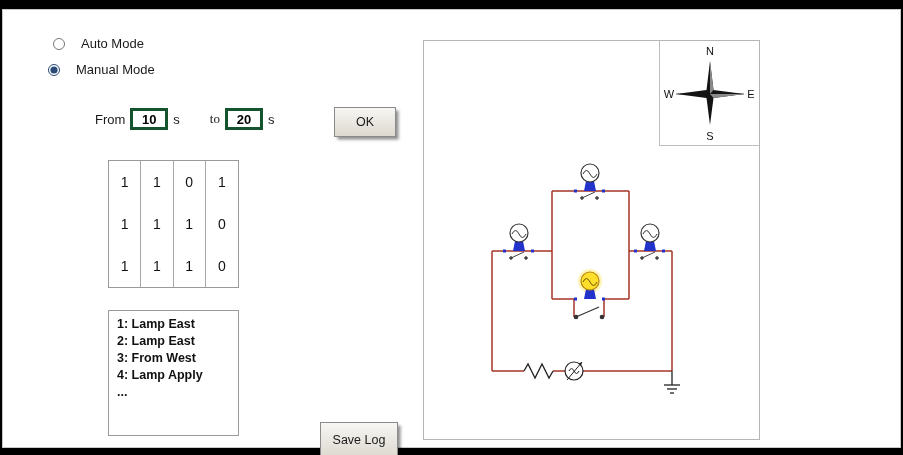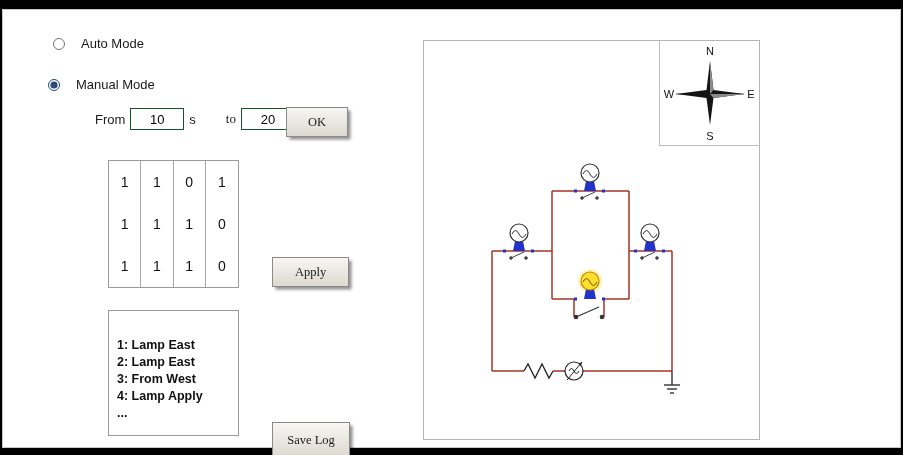--- a/index.html
+++ b/index.html
@@ -9,49 +9,49 @@
   .window {
     position:absolute; left:2px; right:2px; top:9px; bottom:7px;
     background:#fff; border:1px solid #c9c9c9;
   }
 
   .radio-row { position:absolute; display:flex; align-items:center; gap:16px; font-size:13px; color:#1a1a1a; cursor:default; }
   .radio-row input { width:12px; height:12px; accent-color:#2b4a77; }
 
   .time-row { position:absolute; left:92px; top:98px; display:flex; align-items:center; font-size:13px; color:#1a1a1a; }
   .time-input {
-    width:54px; height:22px; border:1px solid #14532d; text-align:center;
-    font-size:13px; font-family:"Liberation Sans", sans-serif; margin:0 5px; background:#fff;
+    width:38px; height:22px; border:3px solid #14532d; text-align:center;
+    font-size:13px; font-family:"Liberation Sans", sans-serif; margin:0 5px; background:#fff;font-weight:bold;
   }
   .to-label { margin-left:30px;font-family:Liberation Serif, serif; }
 
   .btn {
     position:absolute; background:linear-gradient(#f7f6f3,#ddd9d0);
     border:1px solid #8a8a8a; box-shadow:2.5px 2.5px 3px rgba(0,0,0,0.45);
     font-size:12.5px; color:#1a1a1a; display:flex; align-items:center; justify-content:center;
-    cursor:pointer; font-family:Liberation Serif, serif;
+    cursor:pointer; font-family:Liberation Sans, sans-serif;margin-left:48px;
   }
   .btn-ok      { left:283px; top:97px;  width:62px; height:30px; }
   .btn-apply   { left:269px; top:247px; width:77px; height:30px; }
   .btn-savelog { left:269px; top:412px; width:78px; height:36px; }
 
   .matrix {
     position:absolute; left:105px; top:150px; width:131px; height:128px;
     border:1px solid #9a9a9a; background:#fff;
     display:grid; grid-template-columns:repeat(4,1fr); grid-template-rows:repeat(3,1fr);
   }
   .matrix-cell {
     display:flex; align-items:center; justify-content:center;
     font-size:14px; color:#111; border-right:1px solid #a8a8a8;
   }
   .matrix-cell:nth-child(4n) { border-right:none; }
 
   .listbox {
     position:absolute; left:105px; top:300px; width:131px; height:126px;
-    border:1px solid #9a9a9a; background:#fff; padding:26px 8px; overflow:hidden;
+    border:1px solid #9a9a9a; background:#fff; padding:5px 8px; overflow:hidden;
   }
   .log-line { font-size:12.5px; font-weight:600; color:#111; line-height:17px; white-space:nowrap; }
 
   .panel {
     position:absolute; left:420px; top:30px; width:337px; height:400px;
     border:1px solid #b5b5b5; background:#fff;
   }
   .circuit-svg { position:absolute; left:0; top:0; }
 
   .compass-box {
@@ -66,21 +66,21 @@
 
 <div style="position:absolute;left:0;top:0;width:903px;height:9px;background:#000;"></div>
 <div style="position:absolute;left:0;bottom:0;width:903px;height:7px;background:#000;"></div>
 
 <div class="window">
 
   <label class="radio-row" style="left:50px; top:26px;">
     <input type="radio" name="mode" style="">
     <span>Auto Mode</span>
   </label>
-  <label class="radio-row" style="left:45px; top:67px;">
+  <label class="radio-row" style="left:45px; top:52px;">
     <input type="radio" name="mode" checked="checked" style="">
     <span>Manual Mode</span>
   </label>
 
   <div class="time-row">
     <span>From</span>
     <input class="time-input" value="10" style="">
     <span>s</span>
     <span class="to-label">to</span>
     <input class="time-input" value="20" style="">
@@ -97,21 +97,20 @@
     <div class="matrix-cell">1</div>
     <div class="matrix-cell">1</div>
     <div class="matrix-cell">1</div>
     <div class="matrix-cell">0</div>
     <div class="matrix-cell">1</div>
     <div class="matrix-cell">1</div>
     <div class="matrix-cell">1</div>
     <div class="matrix-cell">0</div>
   </div>
 
-  <div class="btn btn-apply">Apply</div>
 
   <div class="listbox">
     <div class="log-line">1: Lamp East</div>
     <div class="log-line">2: Lamp East</div>
     <div class="log-line">3: From West</div>
     <div class="log-line">4: Lamp Apply</div>
     <div class="log-line">...</div>
   </div>
 
   <div class="btn btn-savelog">Save Log</div>

